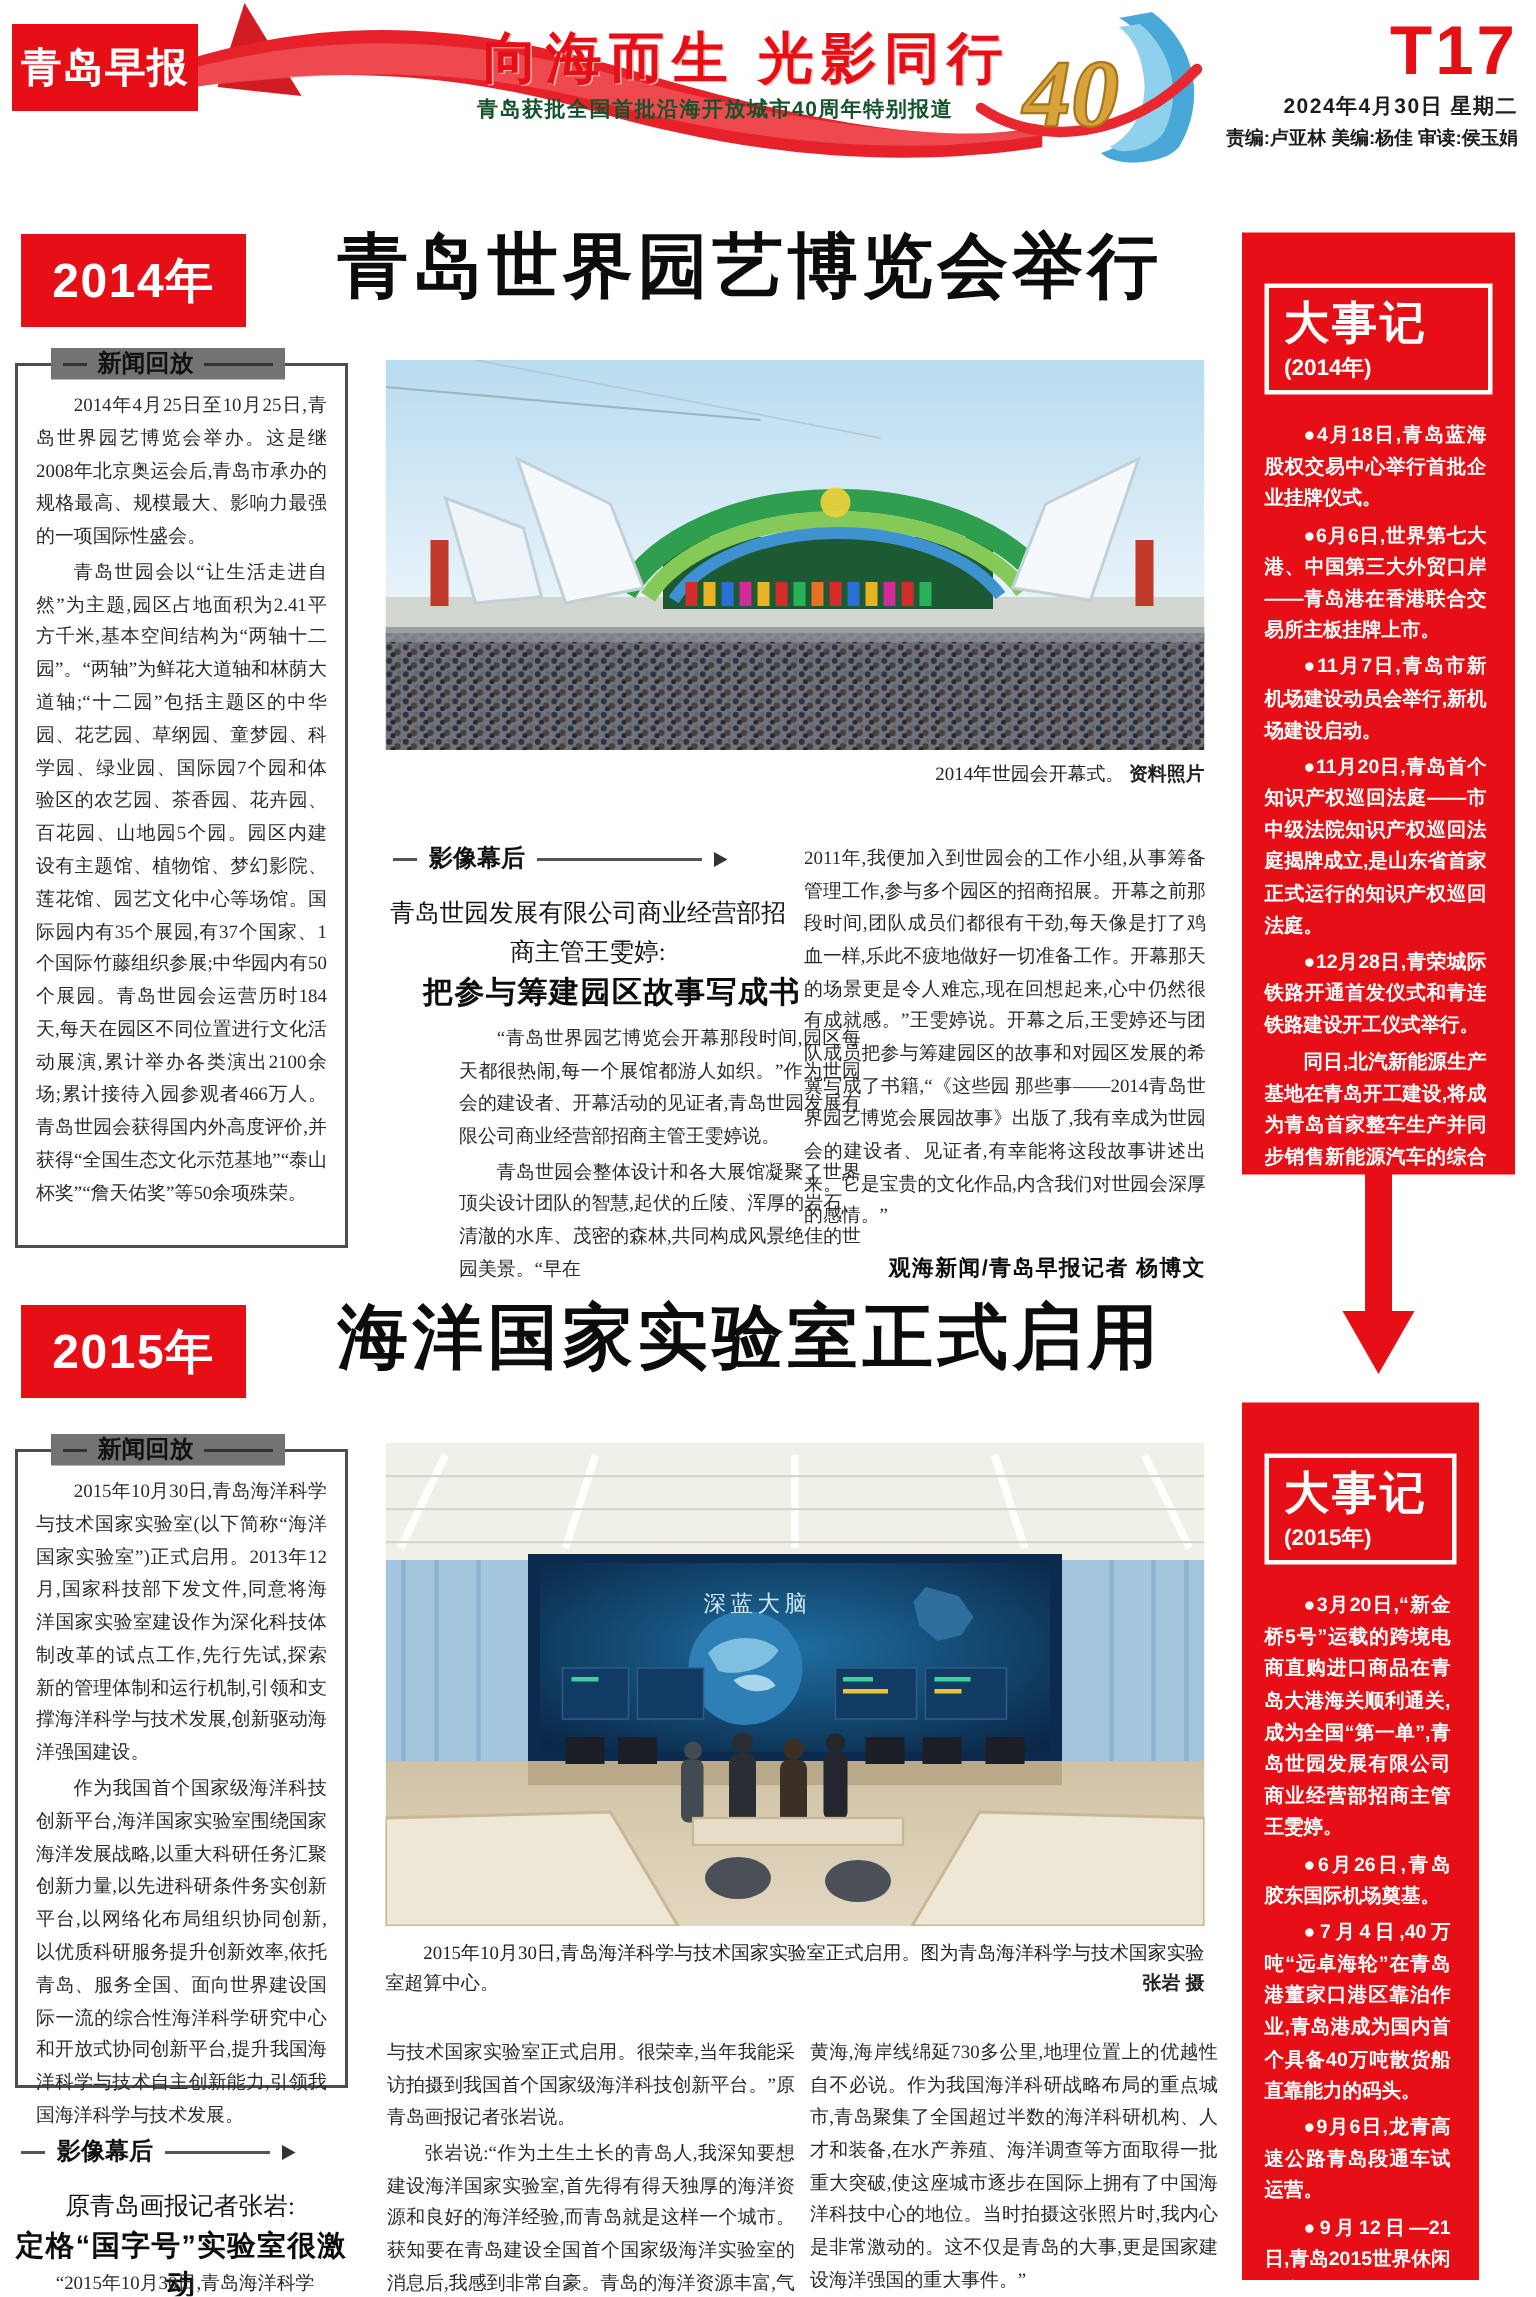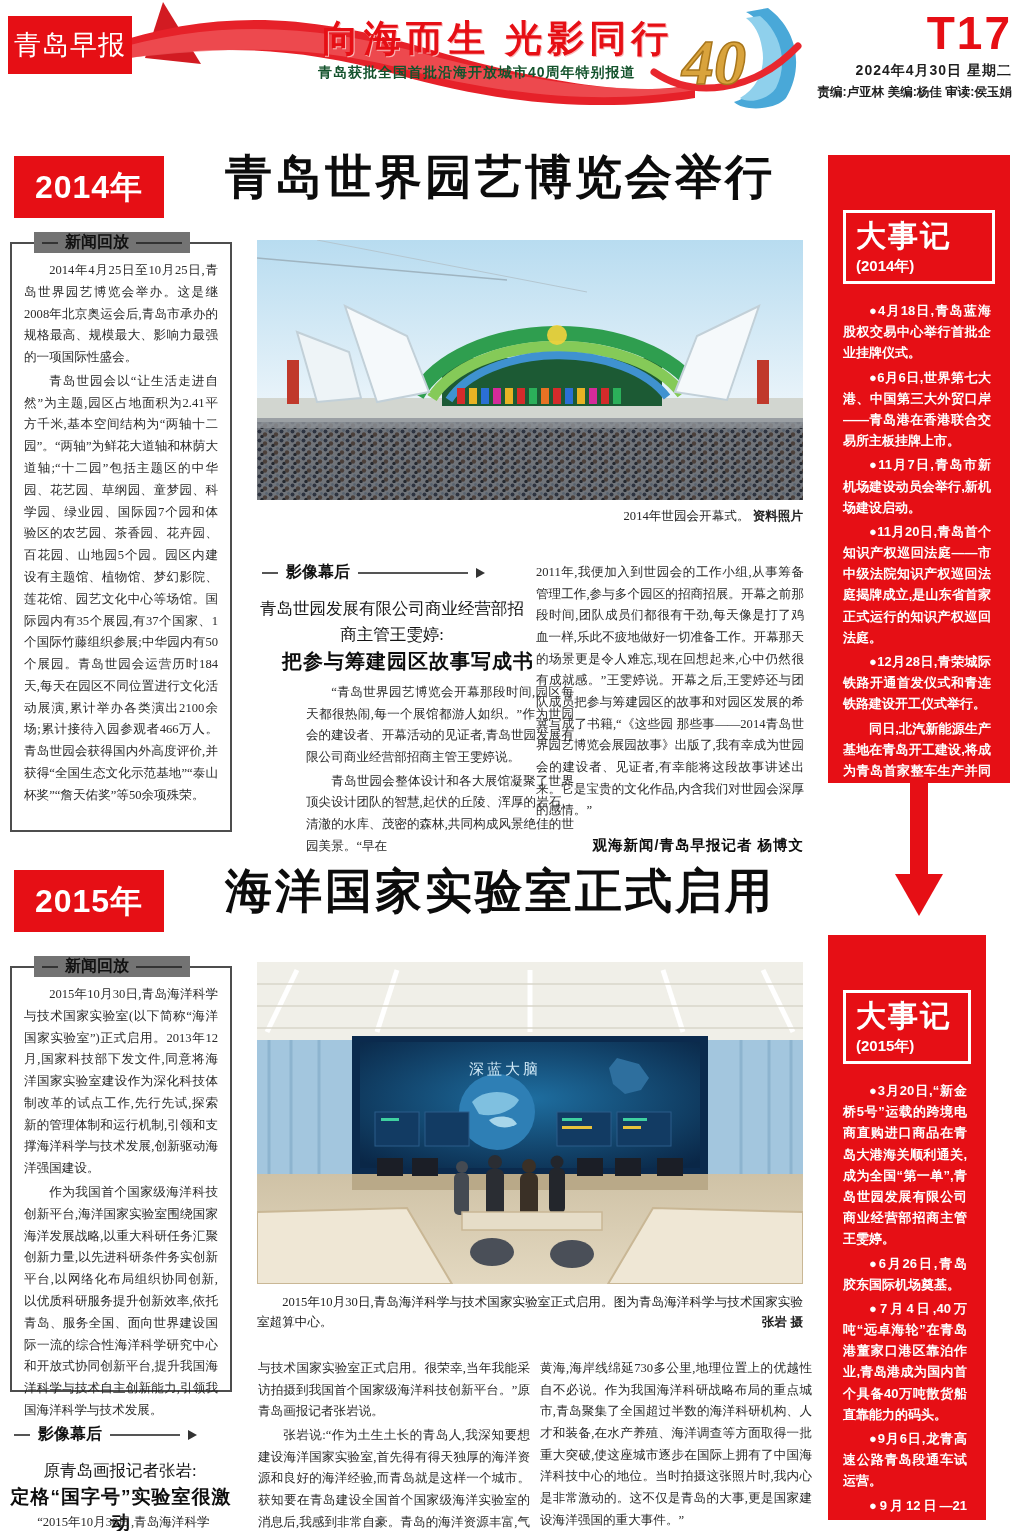--- a/index.html
+++ b/index.html
@@ -3,21 +3,21 @@
 <meta charset="utf-8">
 <style>
   :root{ --red:#e60f15; --ink:#1c1c1c; }
   html,body{margin:0;padding:0;background:#ffffff;}
   .page{position:relative;width:1024px;height:1531px;background:#fff;overflow:hidden;
         font-family:"Liberation Sans",sans-serif;}
   .abs{position:absolute;}
 
   
   .logo{left:8px;top:16px;width:124px;height:58px;background:var(--red);color:#fff;
-        font-weight:400;font-size:27px;line-height:58px;text-align:center;letter-spacing:1px;}
+        font-weight:700;font-size:27px;line-height:58px;text-align:center;letter-spacing:1px;}
   .main-title{left:322px;top:14px;width:430px;font-size:37px;font-weight:900;color:var(--red);
         letter-spacing:5px;text-shadow:1px 1px 0 #f9b7b7;}
   .sub-title{left:318px;top:64px;width:440px;font-size:14px;font-weight:bold;color:#14532d;letter-spacing:1px;}
   .page-num{right:12px;top:6px;font-size:46px;font-weight:700;color:var(--red);letter-spacing:2px;}
   .date-line{right:12px;top:62px;font-size:14px;color:#1d1d1d;font-weight:bold;letter-spacing:1px;}
   .editors{right:12px;top:84px;font-size:12.5px;color:#1d1d1d;font-weight:bold;}
 
   
   .year-badge{width:150px;height:62px;background:var(--red);color:#fff;text-align:center;
         font-weight:900;font-size:32px;line-height:62px;letter-spacing:1px;}
@@ -46,21 +46,21 @@
   .bintro{font-family:"Liberation Serif",serif;font-size:16.5px;line-height:1.6;color:#141414;text-align:center;}
   .btitle{font-weight:900;font-size:20px;color:#0d0d0d;text-align:center;letter-spacing:1px;}
 
   .colp{font-family:"Liberation Serif",serif;font-size:12.6px;line-height:1.72;color:#2a2a2a;
         text-align:justify;margin:0 0 2px 0;}
   .indent{text-indent:2em;}
   .byline{font-weight:bold;font-size:14.5px;color:#0d0d0d;text-align:right;letter-spacing:1px;}
 
   
   .events{background:var(--red);color:#fff;padding:34px 15px 10px 15px;box-sizing:border-box;}
-  .dsj-box{display:inline-block;border:3px solid #fff;padding:3px 10px 5px 10px;margin-bottom:16px;margin-top:21px;}
+  .dsj-box{display:inline-block;border:3px solid #fff;padding:3px 10px 5px 10px;margin-bottom:16px;}
   .dsj{font-weight:900;font-size:30px;letter-spacing:2px;}
   .dsj-year{font-weight:900;font-size:15px;}
   .ev{font-size:13px;line-height:1.63;font-weight:600;text-align:justify;text-indent:2em;margin:0 4px 3px 0;
       font-family:"Liberation Sans",sans-serif;}
 
   .arrow-stem{width:18px;background:var(--red);}
   .arrow-head{width:0;height:0;border-left:24px solid transparent;border-right:24px solid transparent;
       border-top:42px solid var(--red);}
 </style>
 </head>

